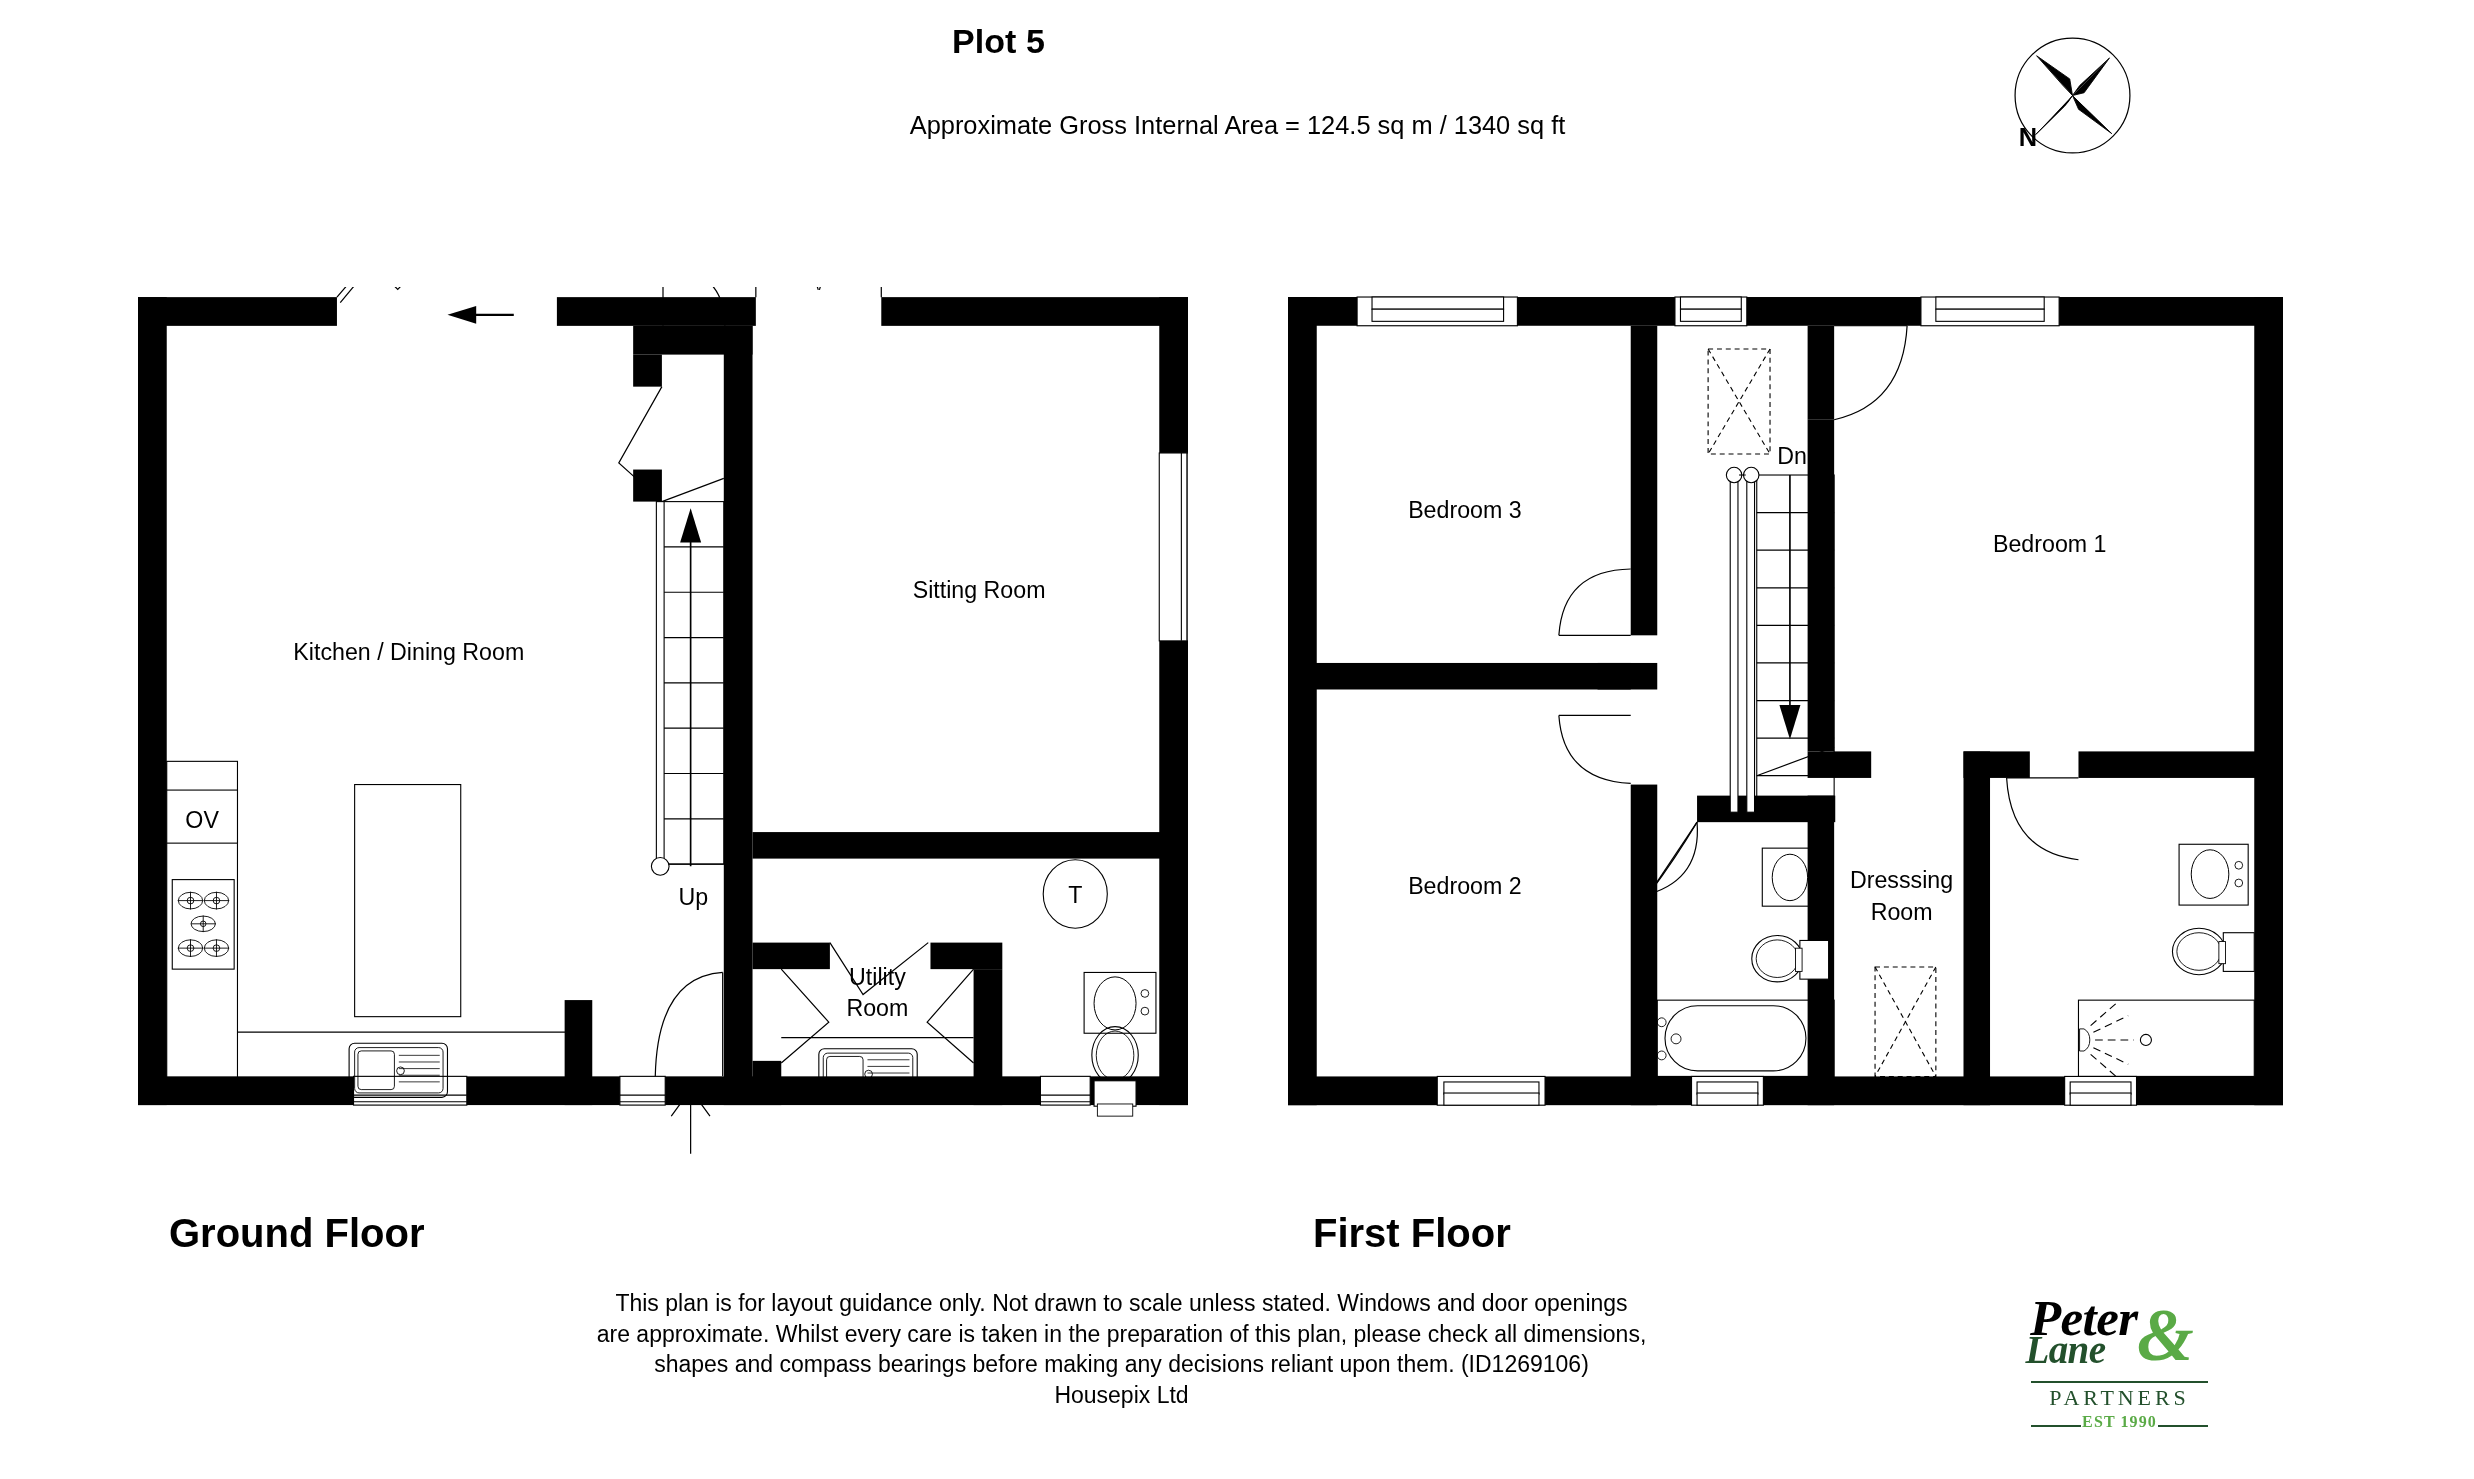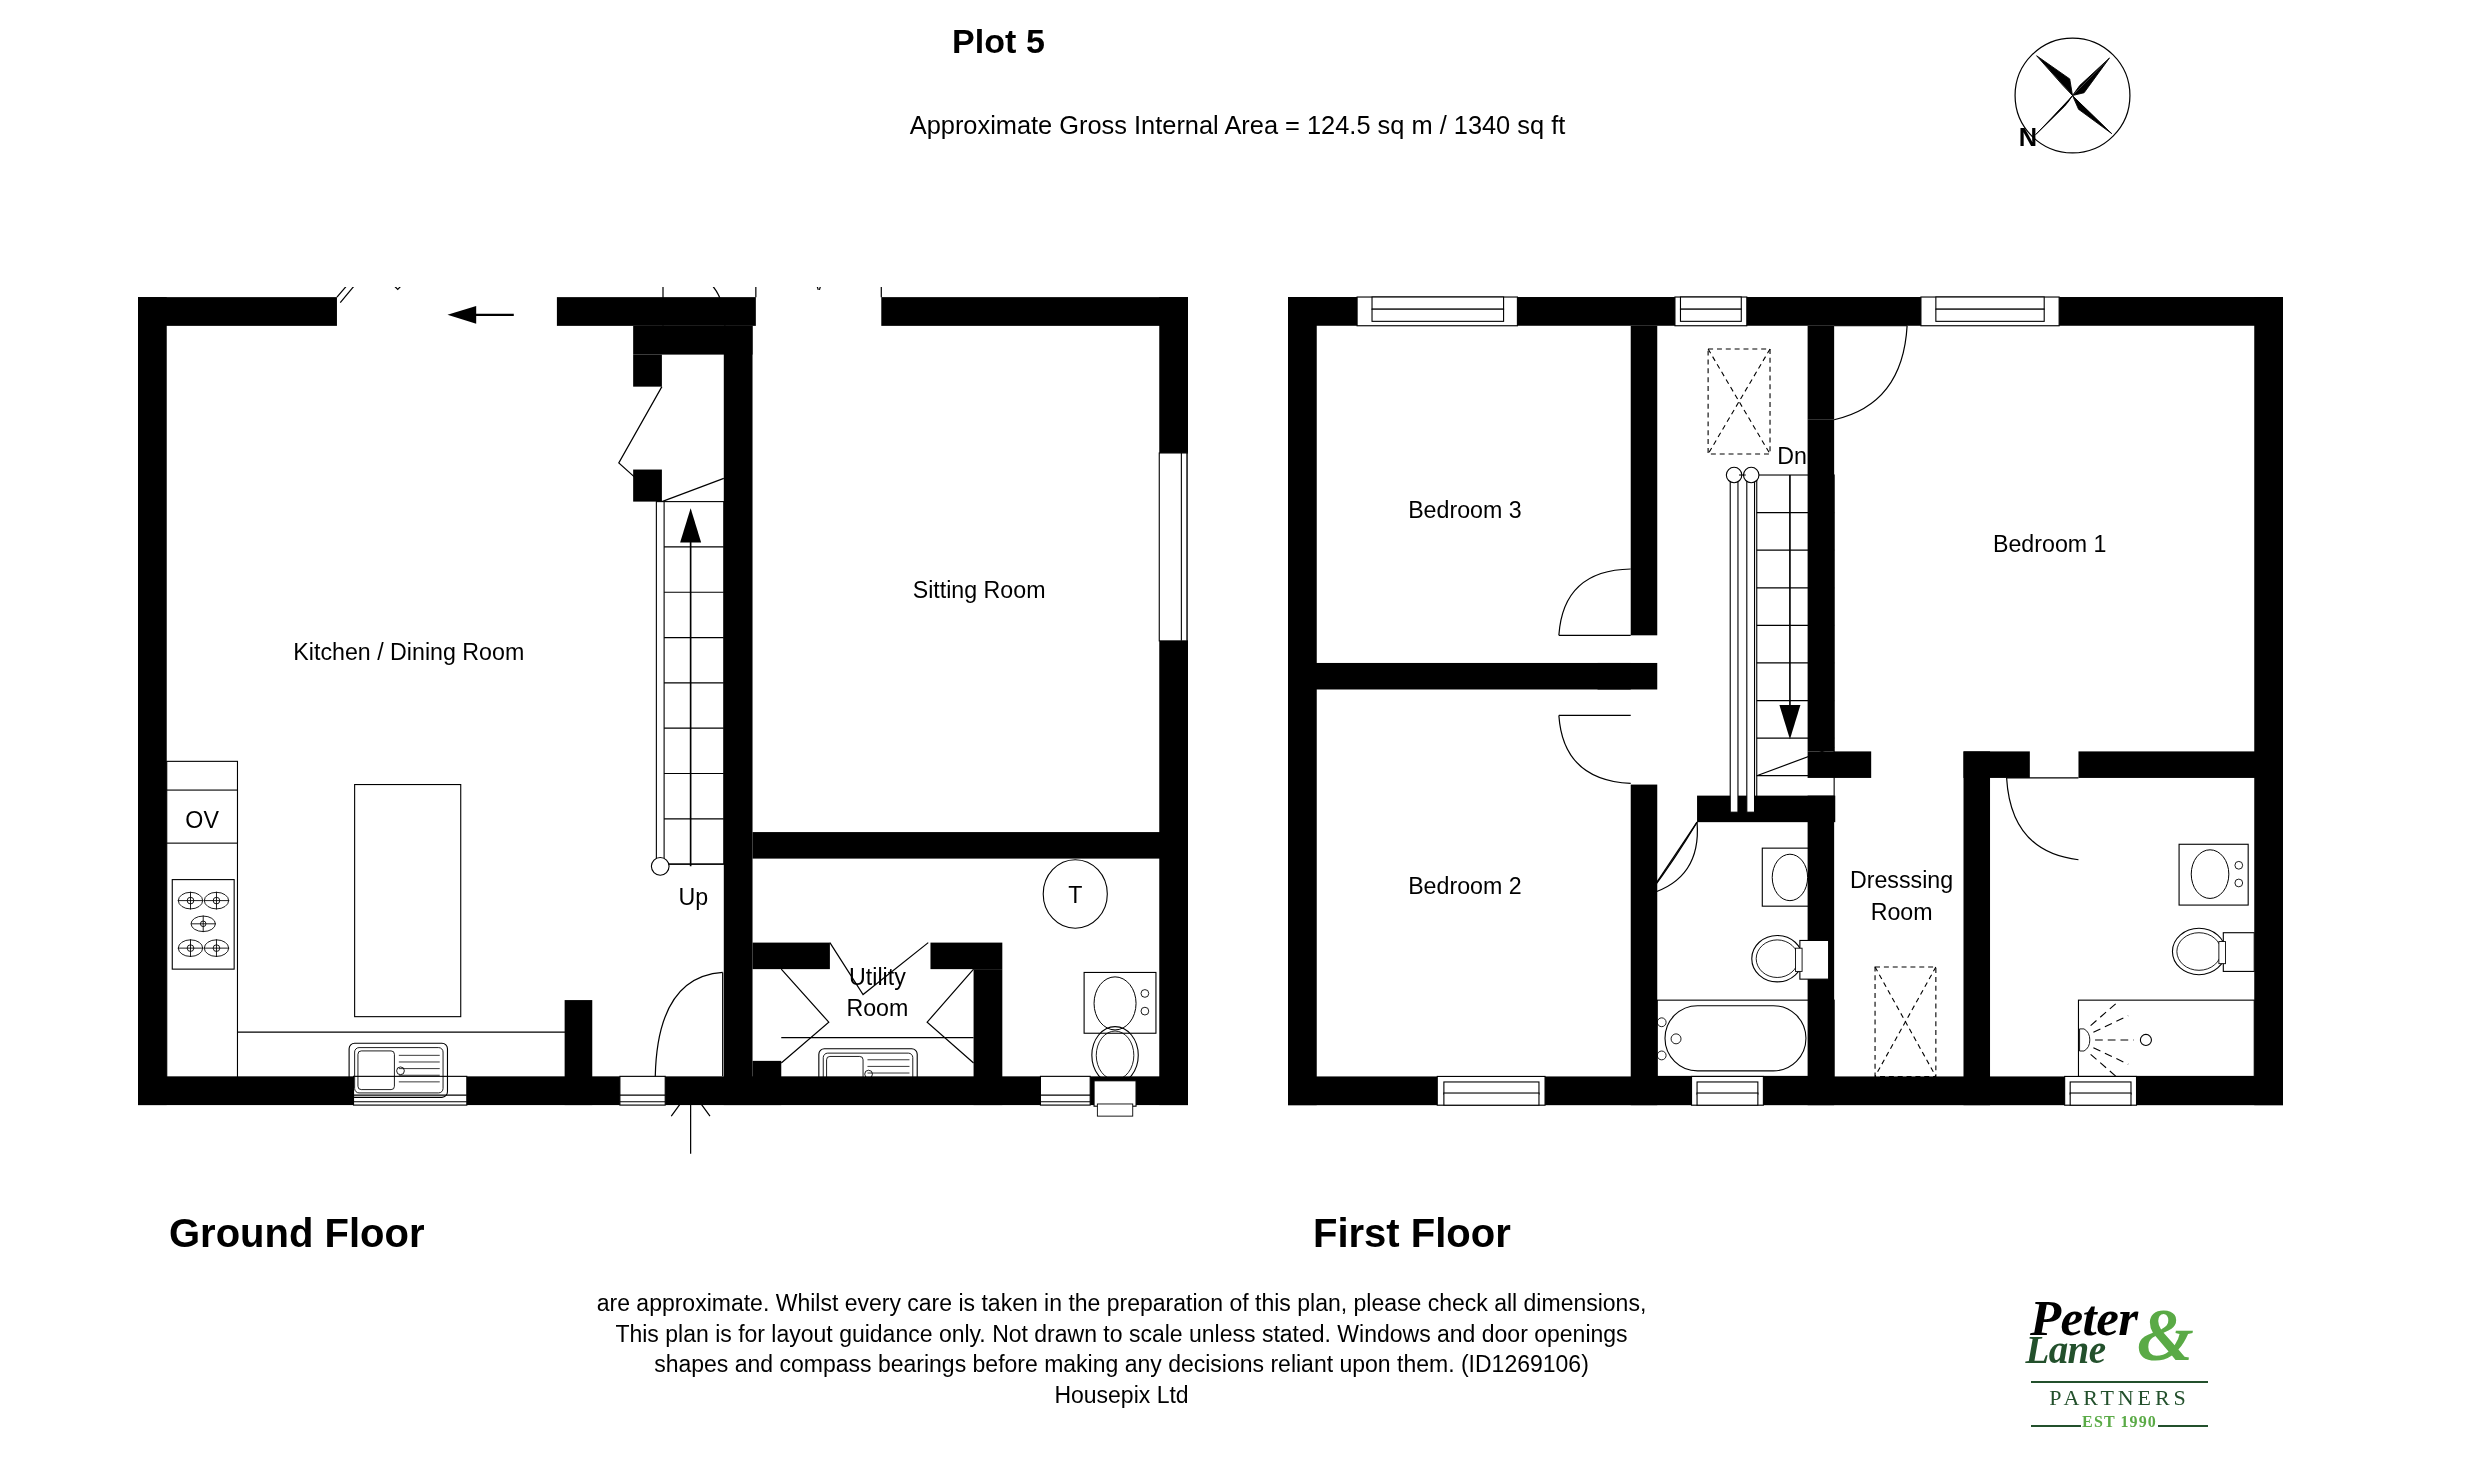--- a/index.html
+++ b/index.html
@@ -484,22 +484,22 @@
     <text class="rmlabel" x="320" y="418" text-anchor="middle">Bedroom 3</text>
     <text class="rmlabel" x="320" y="1098" text-anchor="middle">Bedroom 2</text>
     <text class="rmlabel" x="1378" y="480" text-anchor="middle">Bedroom 1</text>
     <text class="rmlabel" x="1110" y="1088" text-anchor="middle">Dresssing</text>
     <text class="rmlabel" x="1110" y="1145" text-anchor="middle">Room</text>
   </svg>
 
   <div id="first-floor-caption" class="floor-caption">First Floor</div>
 
   <div id="disclaimer">
+    <div>This plan is for layout guidance only. Not drawn to scale unless stated. Windows and door openings</div>
     <div>are approximate. Whilst every care is taken in the preparation of this plan, please check all dimensions,</div>
-    <div>This plan is for layout guidance only. Not drawn to scale unless stated. Windows and door openings</div>
     <div>shapes and compass bearings before making any decisions reliant upon them. (ID1269106)</div>
     <div>Housepix Ltd</div>
   </div>
 
   <div id="logo">
     <div id="logo-peter">Peter</div>
     <div id="logo-amp">&amp;</div>
     <div id="logo-lane">Lane</div>
     <div id="logo-rule1"></div>
     <div id="logo-partners">PARTNERS</div>

